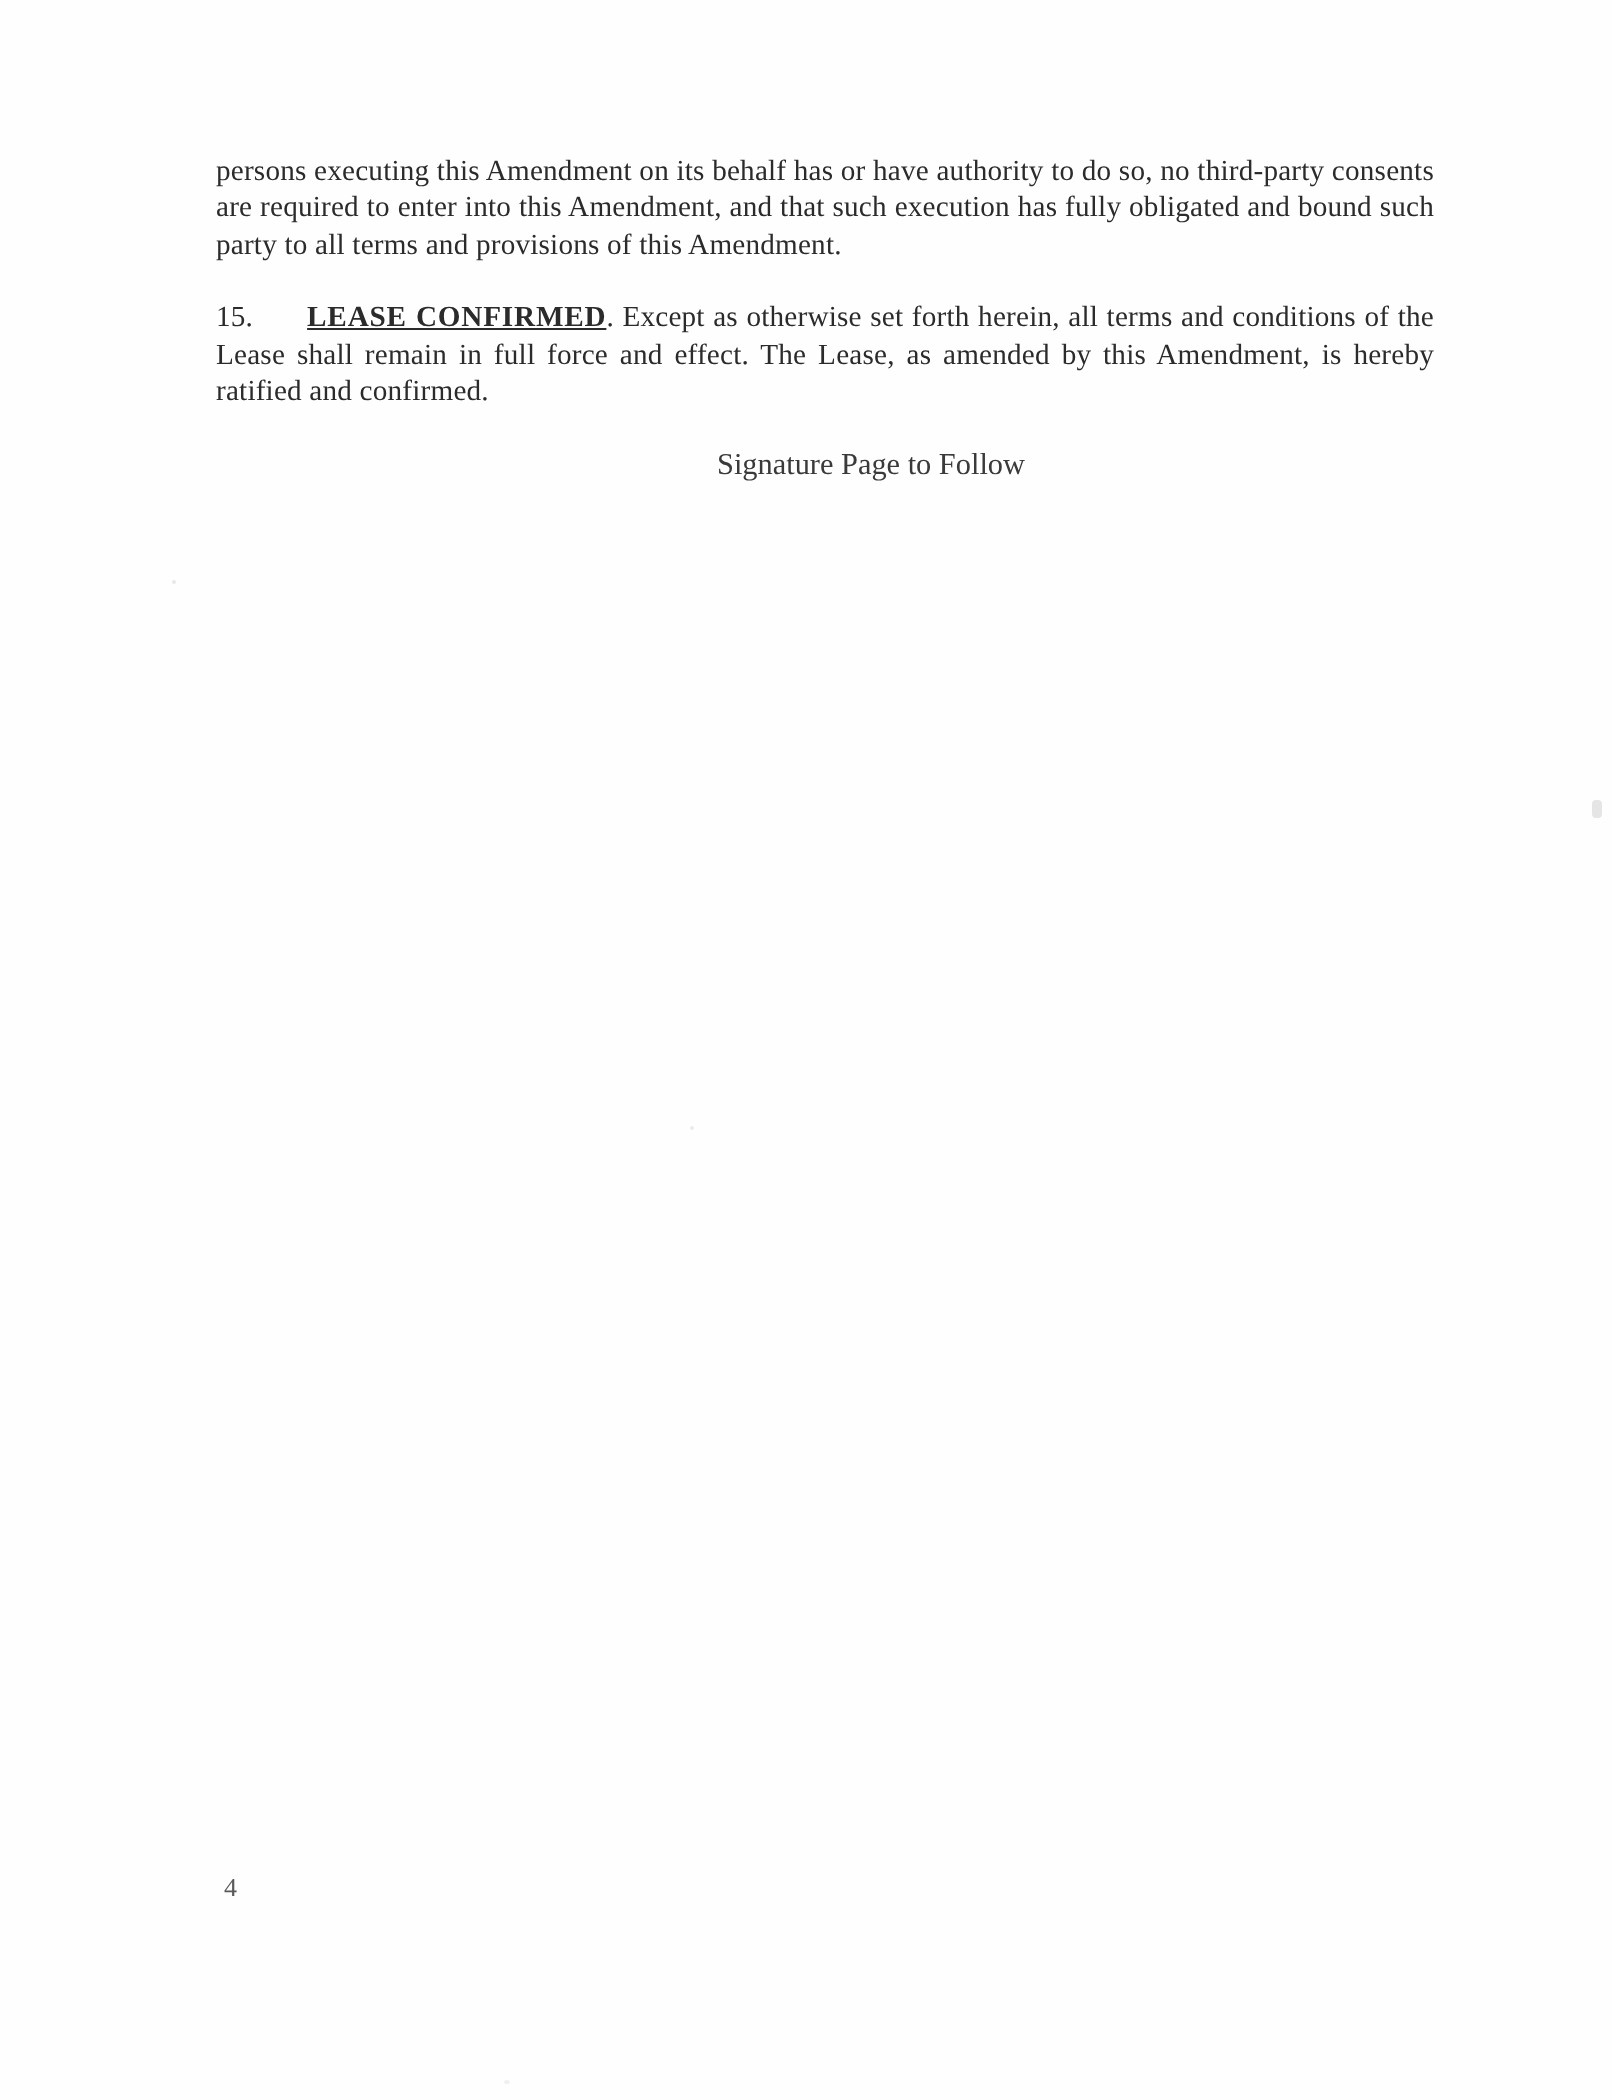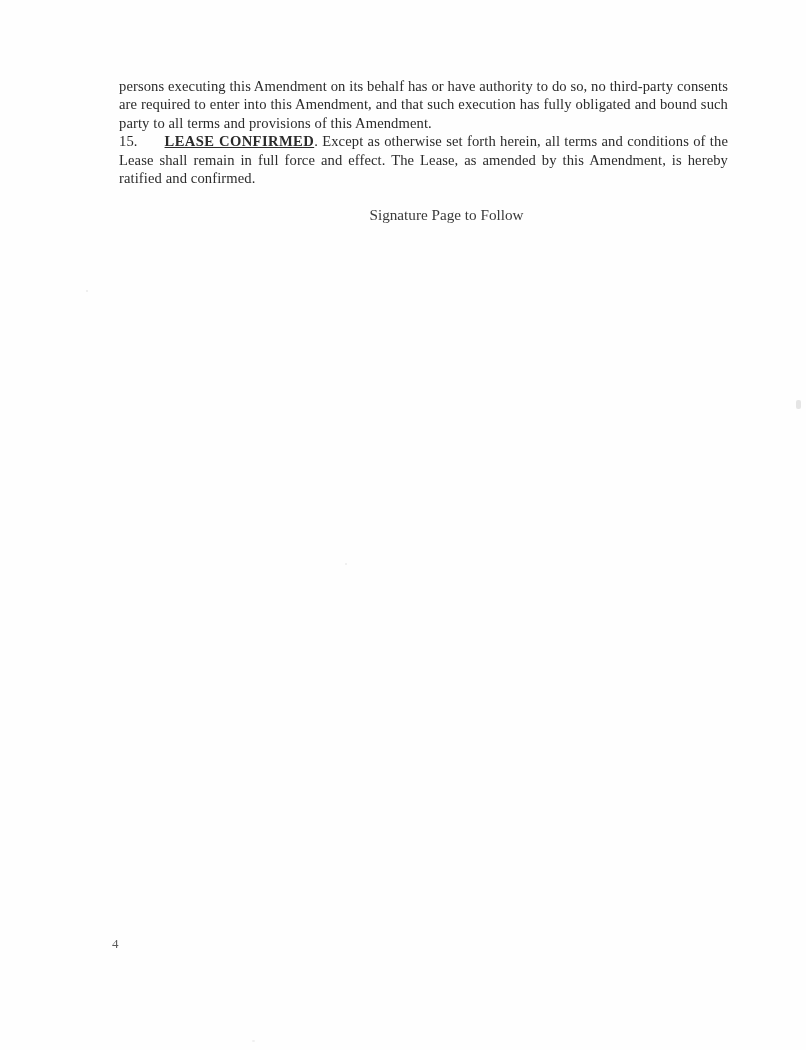--- a/index.html
+++ b/index.html
@@ -11,32 +11,33 @@
     position: relative;
     width: 806px;
     height: 1050px;
     background: #fefefe;
     overflow: hidden;
     font-family: "Liberation Serif", "DejaVu Serif", serif;
     color: #2b2b2b;
   }
   .text-block {
     position: absolute;
-    left: 119px;
+    left: 108px;
     top: 77px;
     width: 609px;
   }
   .para {
     margin: 0;
     font-size: 14.6px;
     line-height: 18.3px;
     text-align: justify;
     letter-spacing: 0.1px;
   }
   .para.second {
+    margin-top: 18px;
     line-height: 18.8px;
   }
   .section-number {
     display: inline-block;
   }
   .section-tab {
     display: inline-block;
     width: 27px;
   }
   .section-heading {

